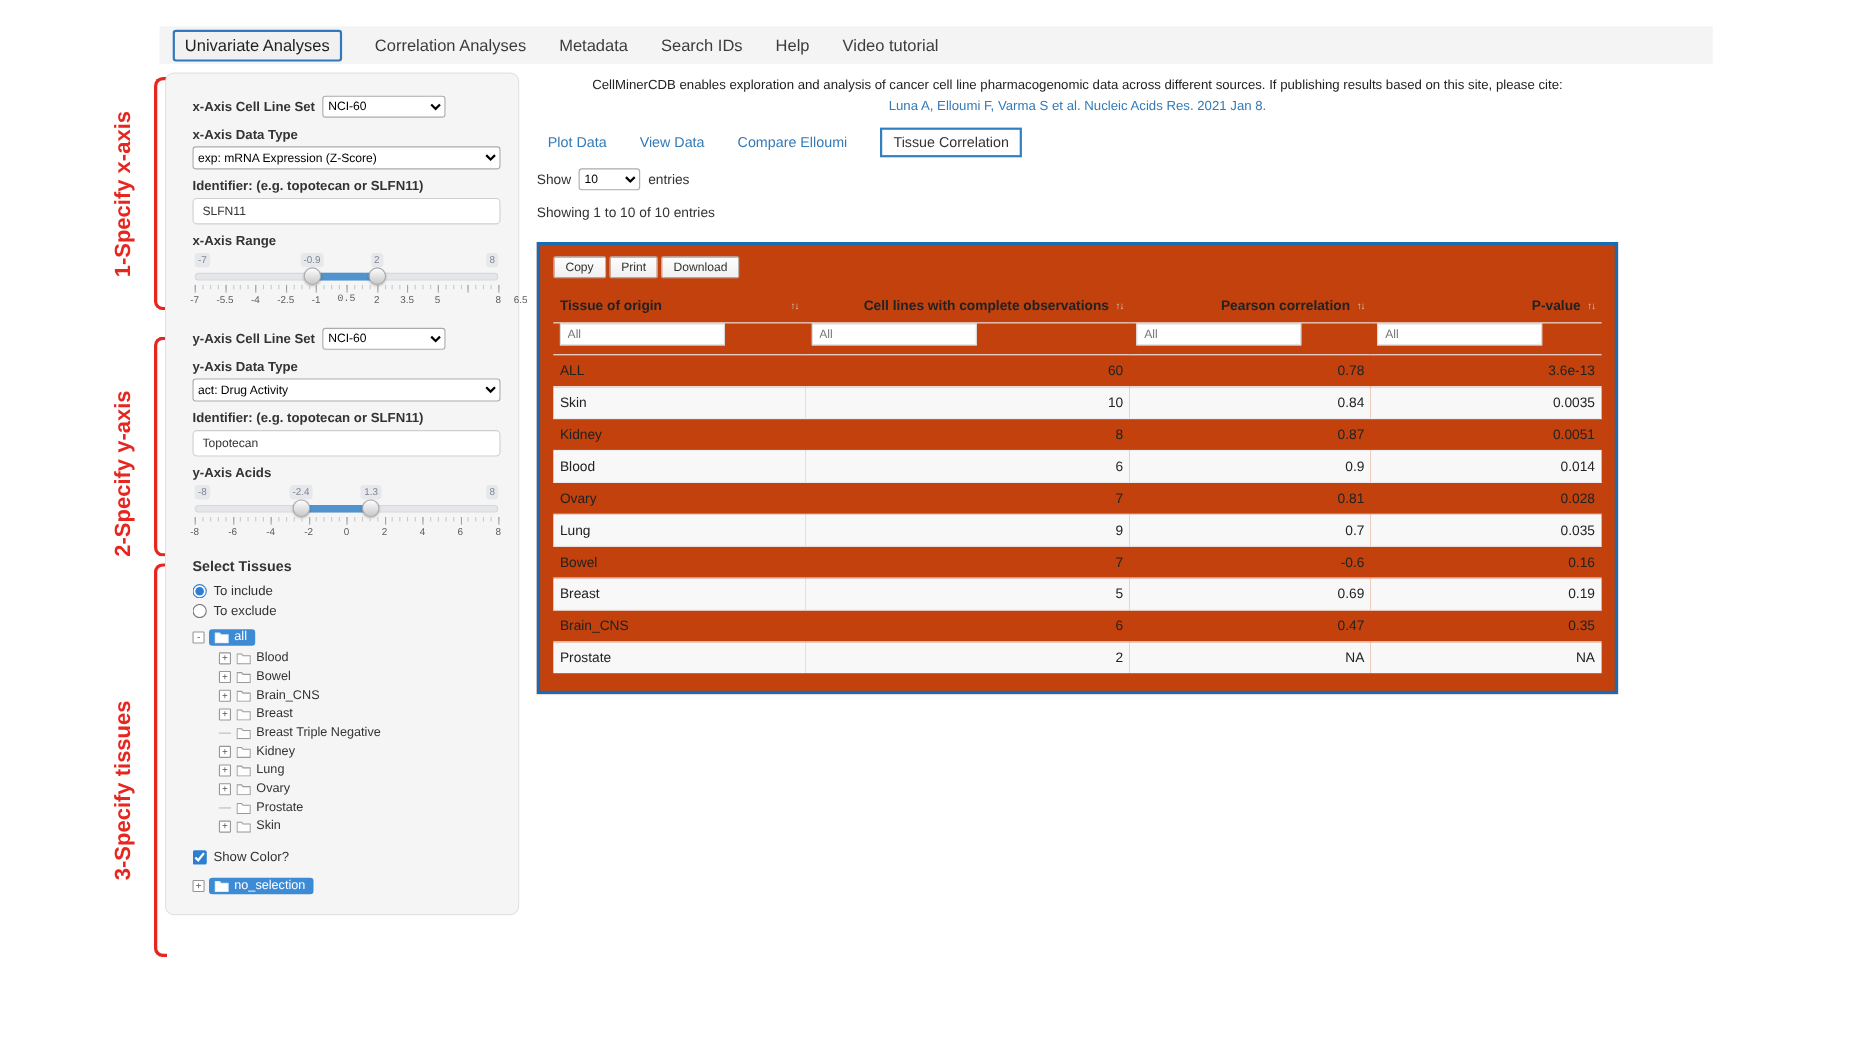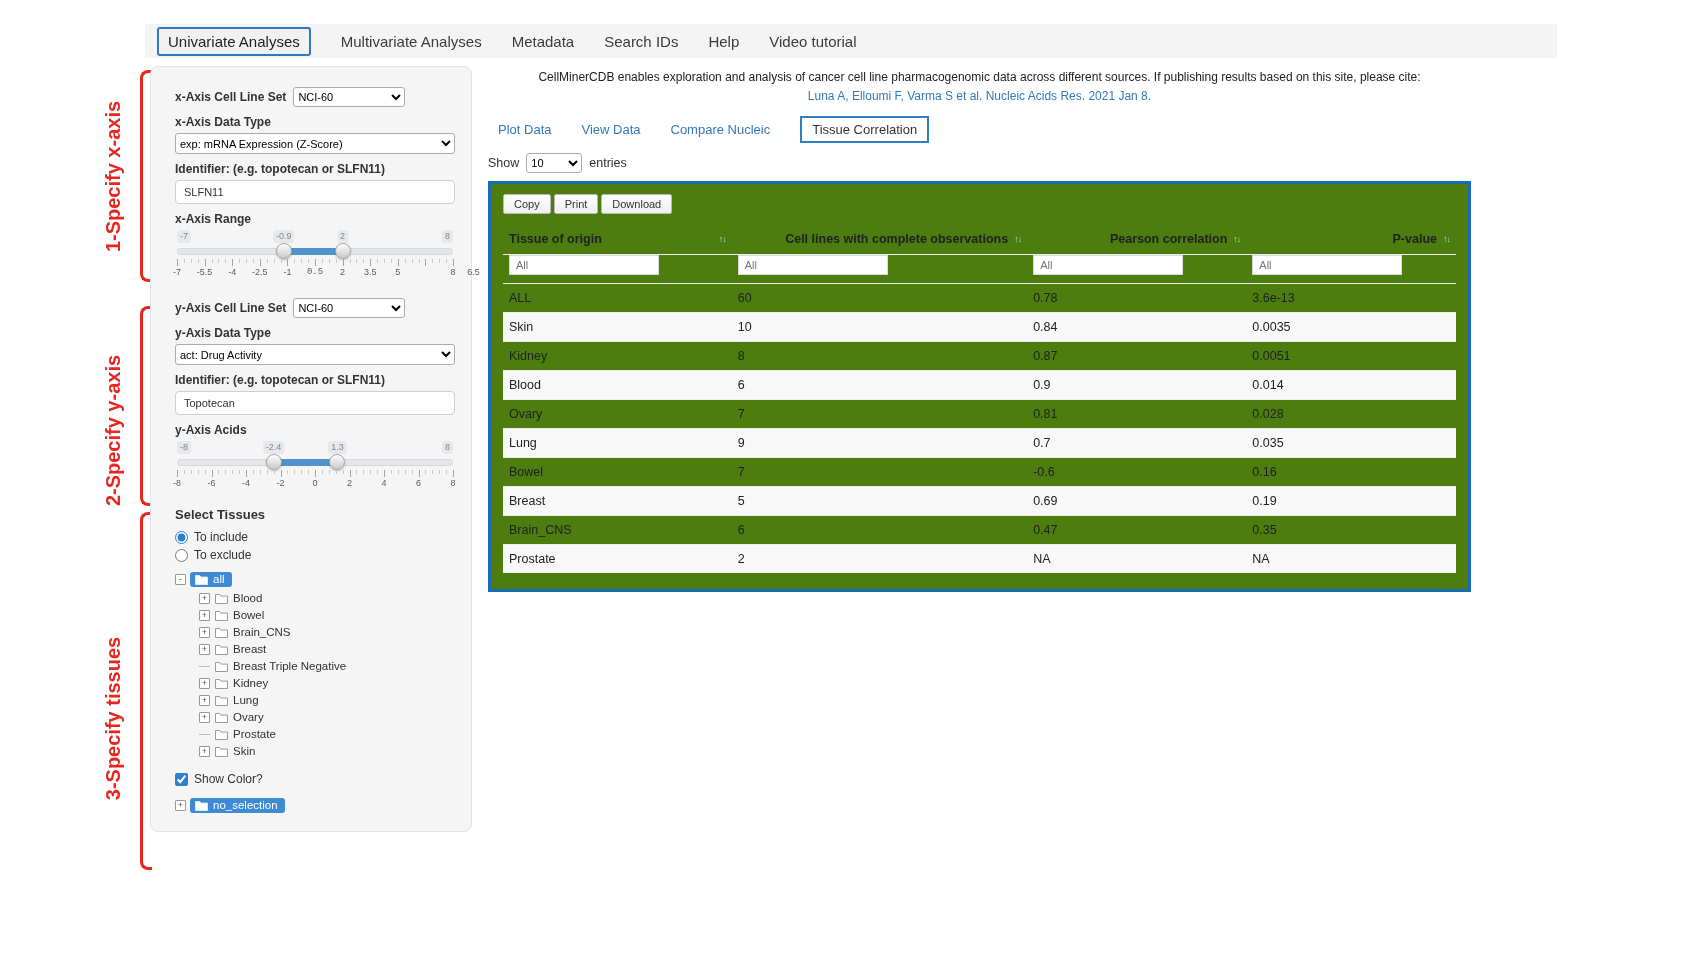--- a/index.html
+++ b/index.html
@@ -77,44 +77,44 @@
                 color:#337ab7; padding-left:10px; }
   .subtab { cursor:pointer; white-space:nowrap; }
   .subtab.active { color:#333; border:2px solid #2f7fc1; padding:4px 10px; background:#fff; }
   .show-row { display:flex; align-items:center; gap:7px; margin-top:10px; font-size:12.5px; color:#333; }
   .entries-select { font-size:11px; height:20px; width:56px; border:1px solid #ababab; background:#fff; border-radius:3px;}
   .info-text { margin-top:13px; font-size:12.5px; color:#333; }
   .pagination { display:flex; justify-content:flex-end; align-items:center; margin-top:0px; font-size:12.5px; }
   .page-btn { padding:6px 12px; color:#555; background:#fff; border:1px solid #e3e3e3; cursor:pointer; }
   .page-btn.current { background:#3d8ad5; color:#fff; border-color:#3d8ad5; margin:0 7px; padding:6px 11px; }
 
-  .table-box { margin-top:8px; border:3px solid #176cb5; background:#4d7c0f; padding:10px 12px 16px; }
+  .table-box { margin-top:20px; border:3px solid #176cb5; background:#c2410c; padding:10px 12px 16px; }
   .dt-buttons { display:flex; gap:3px; }
   .dt-btn { font-size:11px; padding:3px 10px; border:1px solid #b9b9b9; background:linear-gradient(#fefefe,#efefef);
             border-radius:2px; color:#333; cursor:pointer; }
   table.data { width:100%; border-collapse:collapse; margin-top:12px; font-size:12.5px; color:#222; table-layout:fixed; }
   th { font-weight:bold; padding:6px 6px 8px; font-size:12.5px; }
   .th-wrap-between { display:flex; justify-content:space-between; align-items:center; }
   .th-wrap-end { display:flex; justify-content:flex-end; gap:6px; align-items:center; }
   .sort { color:#cdcdcd; font-size:9px; letter-spacing:-1px; cursor:pointer; }
   .filter-cell { padding:0 6px 8px; }
   .filter-input { width:150px; max-width:100%; font-size:11px; padding:3px 6px; border:1px solid #d9d9d9;
                   color:#555; background:#fff; }
   td { padding:7px 6px; border-top:1px solid #ededed; }
-  td.num { }
+  td.num { text-align:right; }
   tbody tr:nth-child(even) { background:#f8f8f8; }
 </style>
 </head>
 <body>
 
 <div class="page">
 
   <div class="top-nav">
       <div class="nav-tab active">Univariate Analyses</div>
-      <div class="nav-tab">Multivariate Analyses</div>
+      <div class="nav-tab">Correlation Analyses</div>
       <div class="nav-tab">Metadata</div>
       <div class="nav-tab">Search IDs</div>
       <div class="nav-tab">Help</div>
       <div class="nav-tab">Video tutorial</div>
     </div>
 
   <div class="bracket" id="bracket-x"></div>
   <div class="bracket" id="bracket-y"></div>
   <div class="bracket" id="bracket-t"></div>
   <div class="ann-label" id="ann-x">1-Specify x-axis</div>
@@ -436,32 +436,33 @@
     </div>
   </div>
 
   <div class="main">
     <div class="citation">CellMinerCDB enables exploration and analysis of cancer cell line pharmacogenomic data across different sources. If publishing results based on this site, please cite:</div>
     <div class="citation-link">Luna A, Elloumi F, Varma S et al. Nucleic Acids Res. 2021 Jan 8.</div>
 
     <div class="subtab-bar">
         <div class="subtab">Plot Data</div>
         <div class="subtab">View Data</div>
-        <div class="subtab">Compare Nucleic</div>
+        <div class="subtab">Compare Elloumi</div>
         <div class="subtab active">Tissue Correlation</div>
       </div>
 
     <div class="show-row">
       <span>Show</span>
       <select class="entries-select">
         <option>10</option>
       </select>
       <span>entries</span>
     </div>
 
+    <div class="info-text">Showing 1 to 10 of 10 entries</div>
 
 
     <div class="table-box">
       <div class="dt-buttons">
           <button class="dt-btn">Copy</button>
           <button class="dt-btn">Print</button>
           <button class="dt-btn">Download</button>
         </div>
       <table class="data">
         <colgroup>

